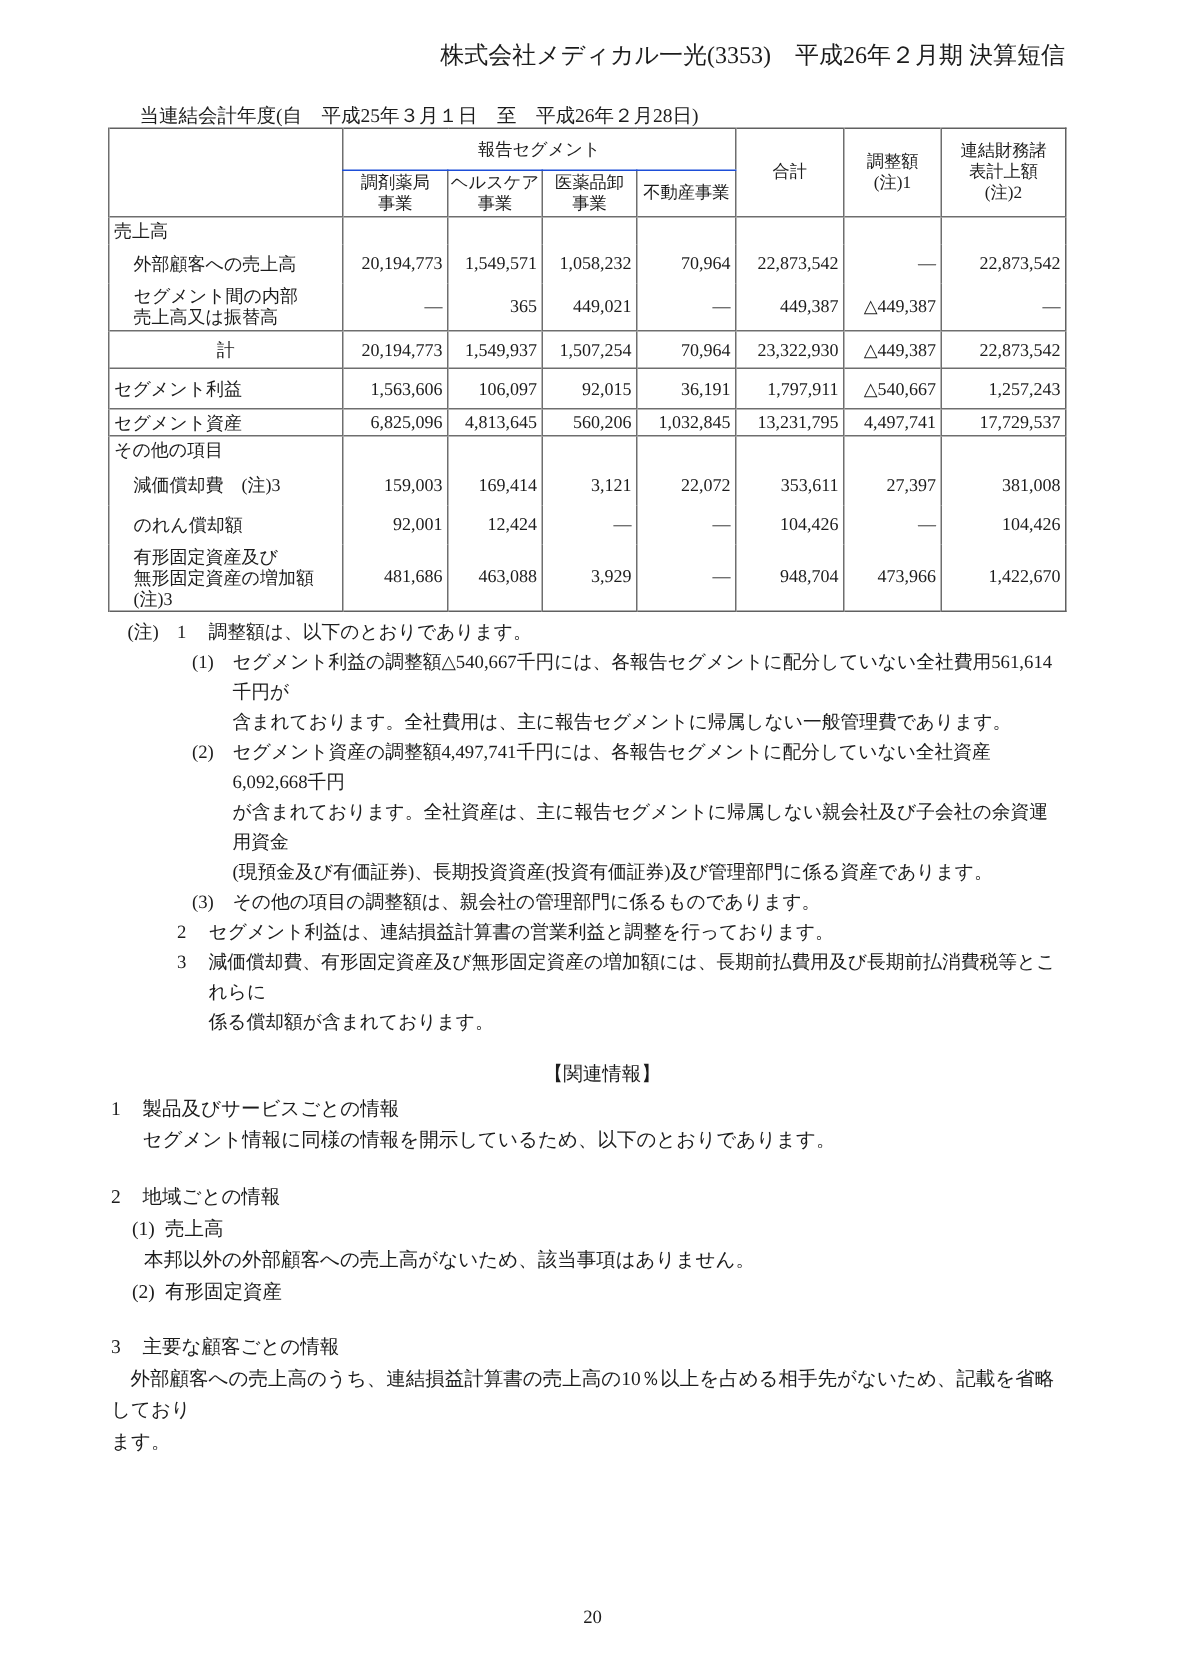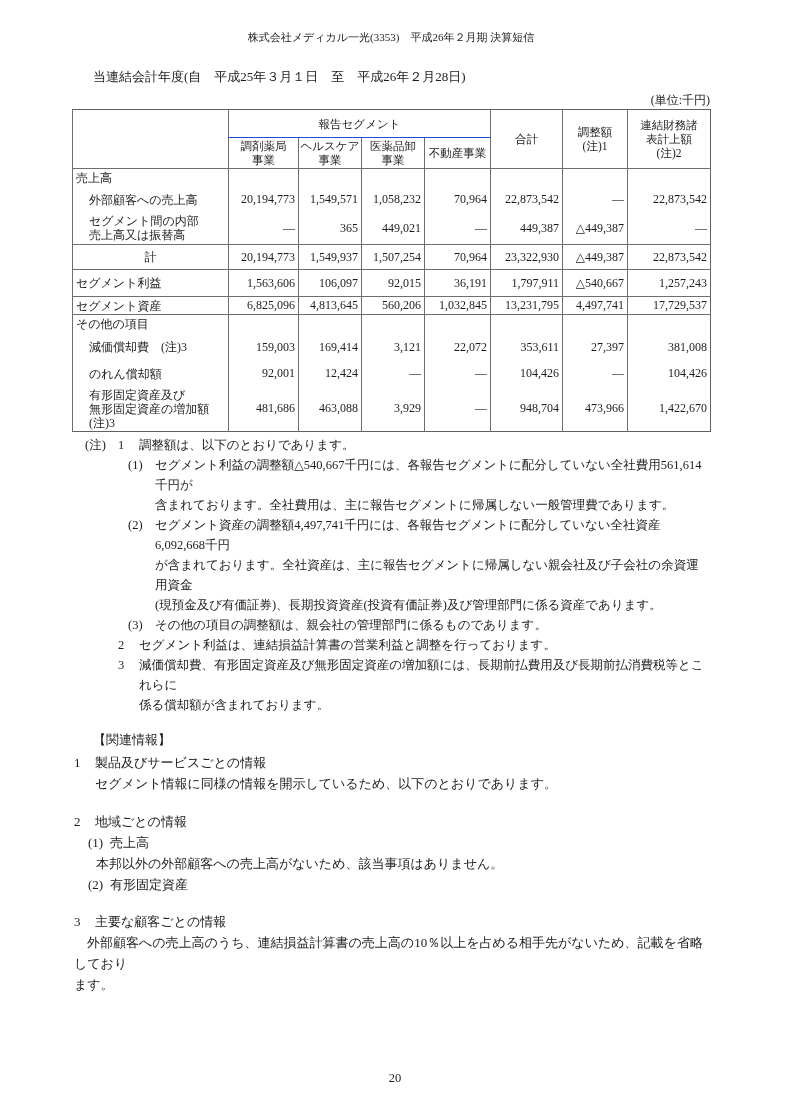--- a/index.html
+++ b/index.html
@@ -4,21 +4,21 @@
 <style>
   html,body{margin:0;padding:0;}
   body{
     width:790px;height:1118px;
     background:#ffffff;color:#1c1c1c;
     font-family:"Liberation Serif","DejaVu Serif",serif;
     position:relative;overflow:hidden;
     -webkit-font-smoothing:antialiased;
   }
   .content{padding:30px 80px 0 72px;}
-  .doc-header{text-align:center;font-size:11px;line-height:15px;}
+  .doc-header{text-align:right;font-size:16px;line-height:15px;}
   .period-line{margin:24px 0 0 21px;font-size:13px;line-height:16px;}
   .unit-note{text-align:right;font-size:12px;margin-top:8px;margin-bottom:2px;line-height:14px;}
 
   table.seg{
     width:638px;border-collapse:collapse;table-layout:fixed;
     font-size:12px;border:1px solid #606060;
   }
   table.seg th,table.seg td{
     border-left:1px solid #6e6e6e;
     font-weight:normal;
@@ -37,21 +37,21 @@
 
   .notes{margin:3px 0 0 13px;font-size:12.5px;line-height:20px;}
   .note-row{display:flex;align-items:flex-start;}
   .mk{flex:0 0 33px;}
   .n-num{flex:0 0 21px;}
   .n-text{flex:1 1 auto;white-space:pre-line;}
   .note-sub{display:flex;align-items:flex-start;margin-left:43px;}
   .sub-num{flex:0 0 27px;}
 
   .related{font-size:13px;line-height:21px;}
-  .rel-heading{margin:14px 0 0 21px;}
+  .rel-heading{margin:14px 0 0 21px;text-align:center;}
   .rel-period{margin-left:21px;}
   .sec{display:flex;align-items:flex-start;}
   .sec1{margin-top:2px;}
   .sec2{margin-top:17px;}
   .sec3{margin-top:16px;}
   .sec-num{flex:0 0 21px;padding-left:2px;}
   .sec-title{flex:1 1 auto;}
   .sec-body{margin-left:23px;}
   .subsec{display:flex;align-items:flex-start;margin-left:16px;}
   .subsec-num{flex:0 0 22px;}
@@ -62,21 +62,20 @@
 </style>
 </head>
 <body>
 
 <div class="content">
 
   <div class="doc-header">株式会社メディカル一光(3353)　平成26年２月期 決算短信</div>
 
   <div class="period-line">当連結会計年度(自　平成25年３月１日　至　平成26年２月28日)</div>
 
-  <div class="unit-note">(単位:千円)</div>
 
   <table class="seg">
     <colgroup>
       <col style="width:156px">
         <col style="width:70px">
         <col style="width:63px">
         <col style="width:63px">
       <col style="width:66px">
         <col style="width:72px">
         <col style="width:65px">

